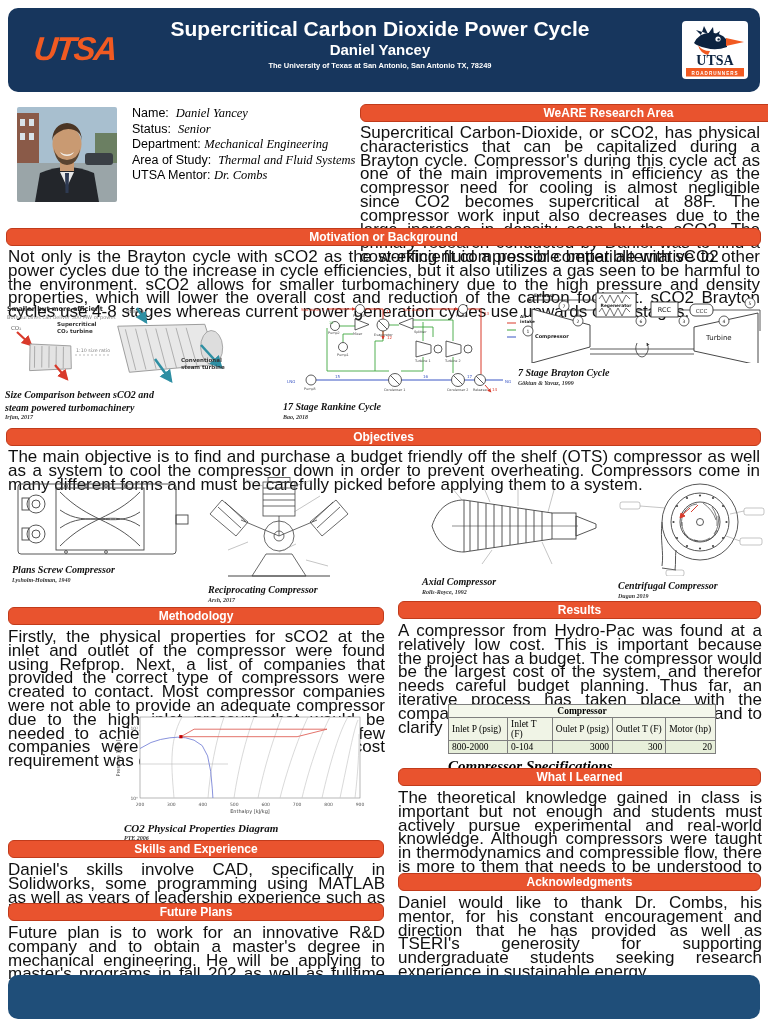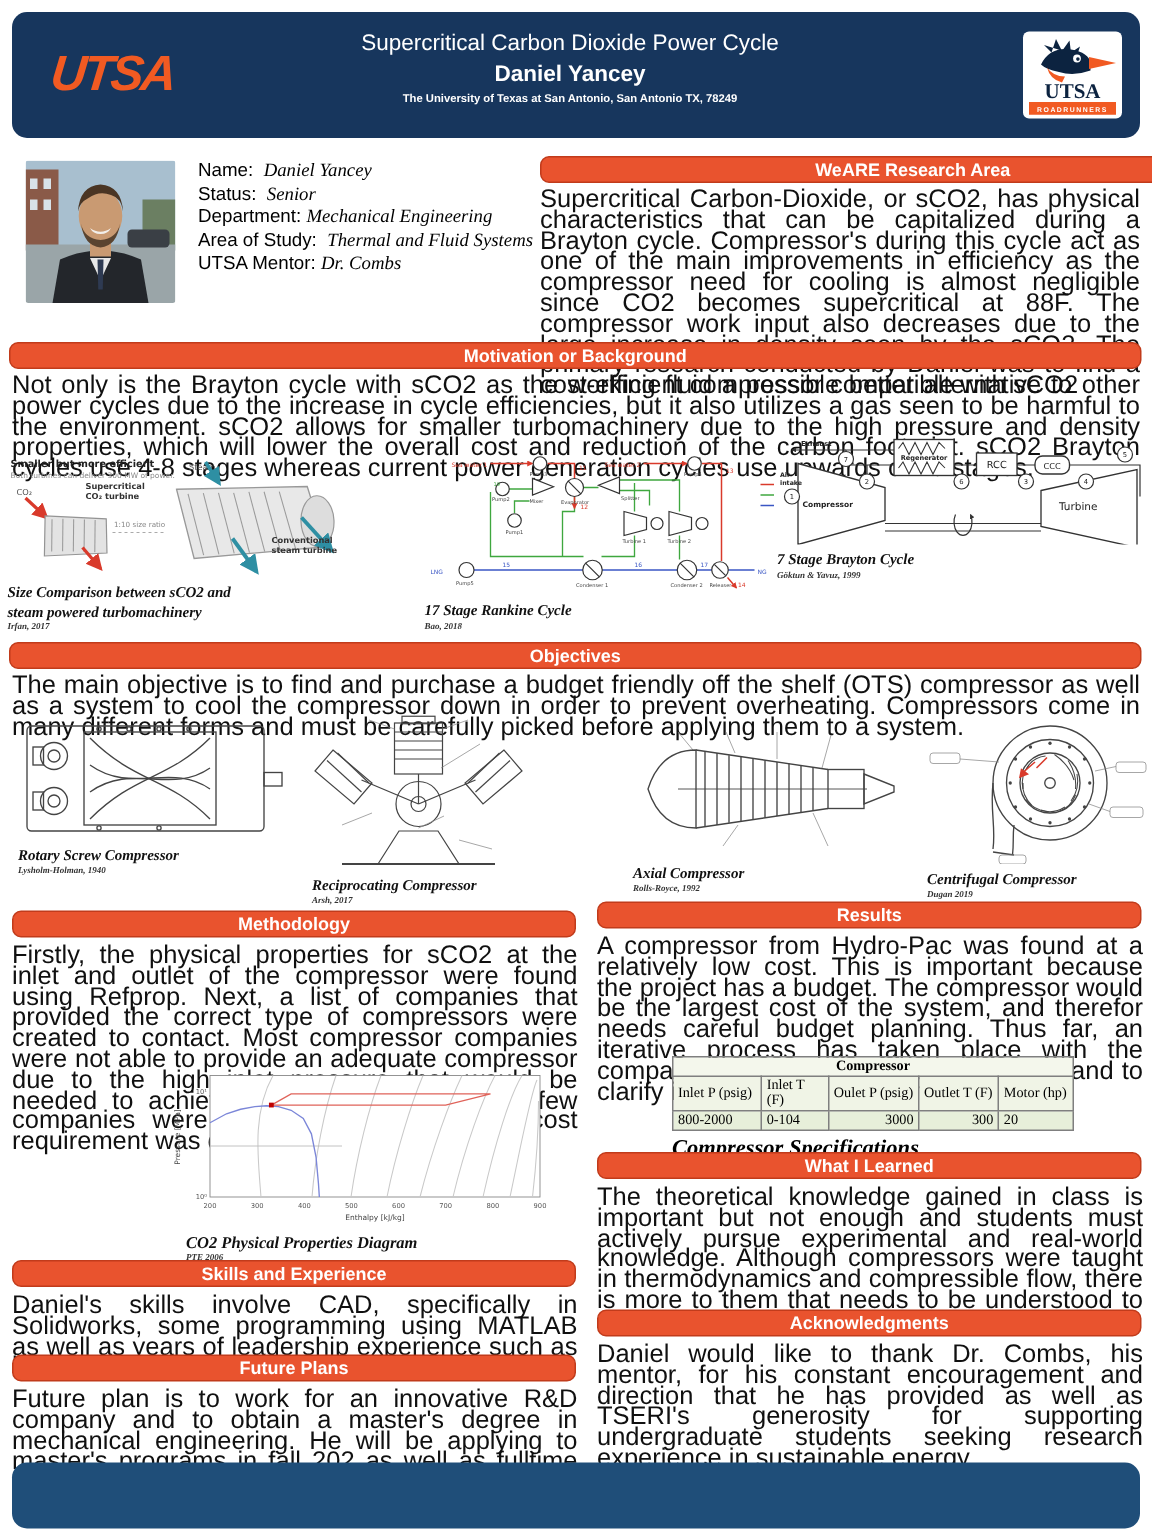--- a/index.html
+++ b/index.html
@@ -3,21 +3,21 @@
 <meta charset="utf-8">
 <style>
   html,body{margin:0;padding:0;background:#e9e9e9;}
   .poster{position:relative;width:768px;height:1024px;background:#ffffff;overflow:hidden;
           font-family:"Liberation Sans",sans-serif;}
   
   .hdr{position:absolute;left:8px;top:8px;width:752px;height:84px;background:#17365D;border-radius:10px;}
   .wordmark{position:absolute;left:26px;top:22px;font-size:33px;font-weight:800;font-style:italic;
             letter-spacing:-2px;color:#F15A22;transform:skewX(-6deg);font-family:"Liberation Sans",sans-serif;}
   .hdr-center{position:absolute;left:120px;right:128px;top:10px;text-align:center;color:#fff;}
-  .hdr-title{font-size:15px;font-weight:normal;line-height:22px;}
+  .hdr-title{font-size:21px;font-weight:bold;line-height:22px;}
   .hdr-author{font-size:15px;font-weight:bold;line-height:20px;}
   .hdr-affil{font-size:7.5px;font-weight:bold;line-height:11px;}
   .logo-box{position:absolute;right:12px;top:13px;width:66px;height:58px;background:#fff;border-radius:4px;}
   
   .obar{position:absolute;height:16px;background:#E9532E;border:1.5px solid #C13B1B;border-radius:6px;
         color:#fff;font-weight:bold;font-size:12px;text-align:center;line-height:16px;}
   
   .ptext{position:absolute;font-size:17px;line-height:13.8px;text-align:justify;color:#101010;}
   
   .profile{position:absolute;left:132px;top:106px;width:230px;font-size:12.5px;line-height:15.5px;color:#000;}
@@ -335,21 +335,21 @@
           <rect x="10" y="48" width="7" height="12"></rect>
         <rect x="164" y="35" width="12" height="9"></rect>
         <circle cx="54" cy="6" r="1.4"></circle>
           <circle cx="74" cy="6" r="1.4"></circle>
           <circle cx="94" cy="6" r="1.4"></circle>
         <circle cx="114" cy="6" r="1.4"></circle>
           <circle cx="54" cy="72" r="1.4"></circle>
           <circle cx="94" cy="72" r="1.4"></circle>
       </g>
     </svg>
-    <div class="figcap">Rotary Screw Compressor</div>
+    <div class="figcap">Plans Screw Compressor</div>
     <div class="figcit">Lysholm-Holman, 1940</div>
   </div>
 
   <div class="fig" style="left:208px;top:476px;width:142px;">
     <svg viewBox="0 0 142 104" width="142" height="104">
       <g stroke="#444" stroke-width="0.8" fill="none">
         <line x1="20" y1="100" x2="122" y2="100" stroke-width="1.2"></line>
         <polygon points="44,100 58,78 84,78 98,100"></polygon>
         <circle cx="71" cy="60" r="15"></circle>
           <circle cx="71" cy="60" r="5"></circle>
@@ -527,21 +527,21 @@
         <td class="hcell" style="width:54px;">Inlet T (F)</td>
         <td class="hcell" style="width:78px;">Oulet P (psig)</td>
         <td class="hcell" style="width:64px;">Outlet T (F)</td>
         <td class="hcell" style="width:58px;">Motor (hp)</td>
       </tr>
       <tr>
         <td class="dcell" style="text-align:left;">800-2000</td>
         <td class="dcell" style="text-align:left;">0-104</td>
         <td class="dcell" style="text-align:right;">3000</td>
         <td class="dcell" style="text-align:right;">300</td>
-        <td class="dcell" style="">20</td>
+        <td class="dcell" style="text-align:right;">20</td>
       </tr>
     </tbody>
       </table>
     <div class="tcap">Compressor Specifications</div>
   </div>
 
   <div class="obar" style="left:398px;top:768px;width:361px;">What I Learned</div>
   <div class="ptext" style="left:398px;top:791px;width:364px;">The theoretical knowledge gained in class is important but not enough and students must actively pursue experimental and real-world knowledge. Although compressors were taught in thermodynamics and compressible flow, there is more to them that needs to be understood to efficiently communicate with engineers.</div>
 
   <div class="obar" style="left:8px;top:840px;width:374px;">Skills and Experience</div>

